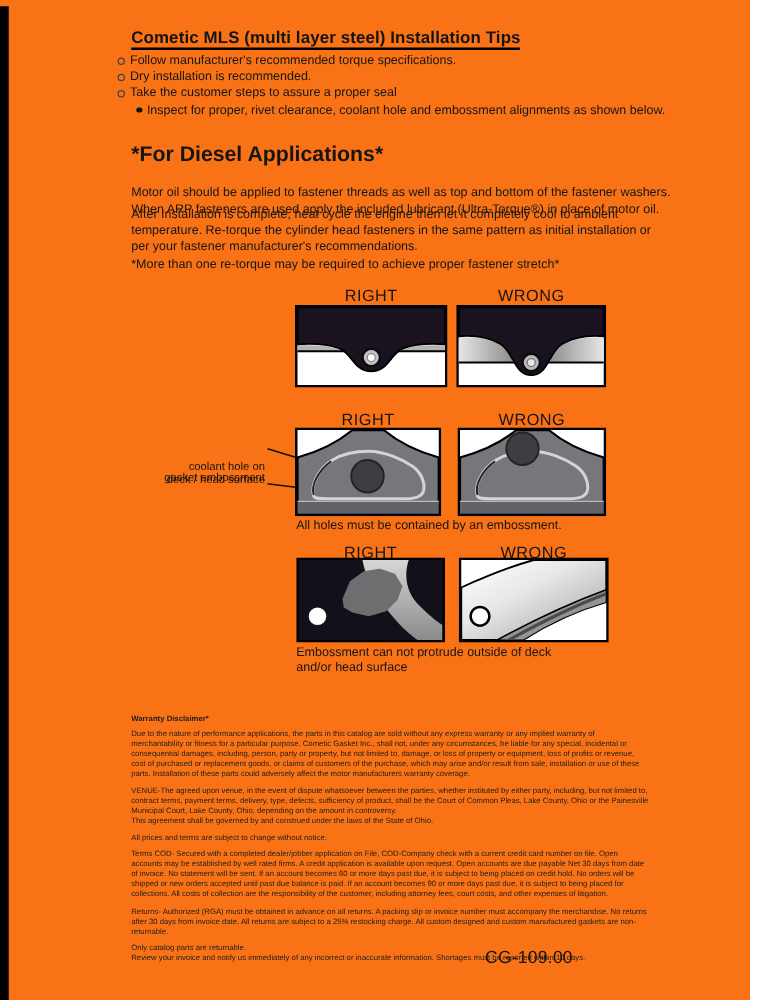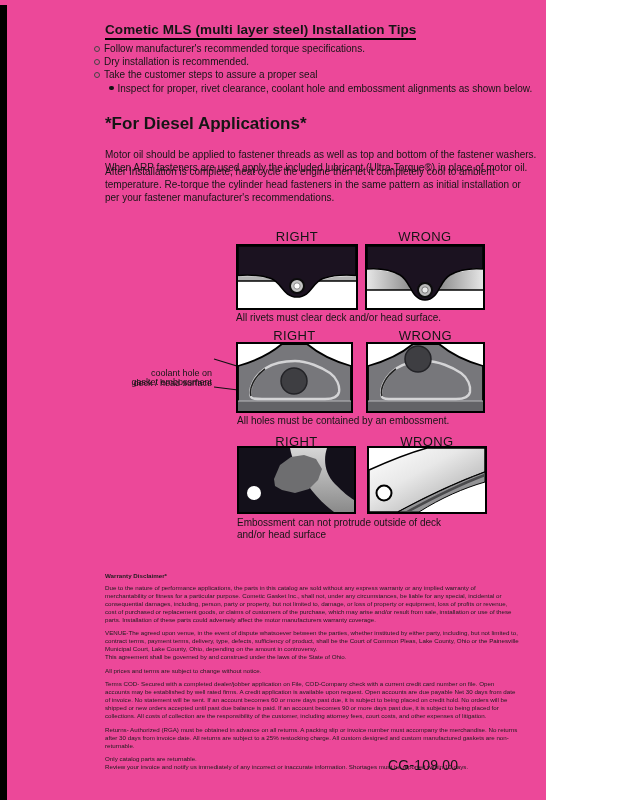--- a/index.html
+++ b/index.html
@@ -1,17 +1,17 @@
 <!DOCTYPE html>
 <html><head>
 <meta charset="utf-8">
 <style>
   html,body { margin:0; padding:0; background:#fff; }
   .page {
-    position:relative; width:546px; height:800px; background:#ec4899;
+    position:relative; width:600px; height:800px; background:#f97316;
     font-family:"Liberation Sans","DejaVu Sans",sans-serif; color:#151515;
     overflow:hidden;
   }
   .left-edge { position:absolute; left:0; top:5px; width:7px; height:795px; background:#000; }
 
   .title {
     position:absolute; left:105px; top:22px; font-size:13.5px; font-weight:bold;
     border-bottom:2px solid #000; padding-bottom:1px; letter-spacing:.1px; white-space:nowrap;
   }
 
@@ -60,20 +60,21 @@
     </div>
     <div class="bullet-row">
       <span class="marker2"></span>
       <span>Inspect for proper, rivet clearance, coolant hole and embossment alignments as shown below.</span>
     </div>
   </div>
 
   <div class="diesel-heading">*For Diesel Applications*</div>
   <div class="para" id="para1">Motor oil should be applied to fastener threads as well as top and bottom of the fastener washers. When ARP fasteners are used apply the included lubricant (Ultra-Torque®) in place of motor oil.</div>
   <div class="para" id="para2">After Installation is complete, heat cycle the engine then let it completely cool to ambient temperature. Re-torque the cylinder head fasteners in the same pattern as initial installation or per your fastener manufacturer's recommendations.</div>
+  <div class="para" id="note">*More than one re-torque may be required to achieve proper fastener stretch*</div>
 
   <div class="fig-label" style="left:236px;top:229px;width:122px;">RIGHT</div>
   <div class="fig-label" style="left:365px;top:229px;width:120px;">WRONG</div>
 
   <svg class="fig-svg" style="left:236px;top:244px;" width="122" height="66" viewBox="0 0 122 66">
     <rect x="1" y="1" width="120" height="64" fill="#ffffff" stroke="#000" stroke-width="2"></rect>
     <path d="M2,37 L2,32.5 C14,31.5 26,32.5 36,35.5 L38,37 Z" fill="#b4b4b4"></path>
     <path d="M120,37 L120,32.5 C108,31.5 96,32.5 86,35.5 L84,37 Z" fill="#b4b4b4"></path>
     <line x1="2" y1="37" x2="120" y2="37" stroke="#000" stroke-width="1.5"></line>
     <path d="M2,2 L120,2 L120,31.5 C107,30.5 96,31.5 87,34.5 C76,38.5 75,53 61,53 C47,53 46,38.5 35,34.5 C26,31.5 15,30.5 2,31.5 Z" fill="#1b1220" stroke="#000" stroke-width="1.5"></path>
@@ -94,21 +95,20 @@
     </defs>
     <rect x="1" y="1" width="118" height="64" fill="#ffffff" stroke="#000" stroke-width="2"></rect>
     <path d="M2,46 L2,26 C14,25 27,27.5 36,32 C41,34.5 44,40 45,46 Z" fill="url(#gw1)"></path>
     <path d="M118,46 L118,26 C106,25 93,27.5 84,32 C79,34.5 76,40 75,46 Z" fill="url(#gw2)"></path>
     <line x1="2" y1="46" x2="118" y2="46" stroke="#000" stroke-width="1.5"></line>
     <path d="M2,2 L118,2 L118,25 C106,24 94,26 85,31 C74,37 74,56 60,56 C46,56 46,37 35,31 C26,26 14,24 2,25 Z" fill="#1b1220" stroke="#000" stroke-width="1.5"></path>
     <circle cx="60" cy="46" r="7" fill="#b9b9b9" stroke="#0c0c0c" stroke-width="2"></circle>
     <circle cx="60" cy="46" r="3.2" fill="#e8e8e8" stroke="#777" stroke-width="1"></circle>
   </svg>
 
-  <div class="fig-caption" style="left:236px;top:312px;">All rivets must clear deck and/or head surface.</div>
 
   <div class="fig-label" style="left:236px;top:328px;width:117px;">RIGHT</div>
   <div class="fig-label" style="left:366px;top:328px;width:119px;">WRONG</div>
 
   <div class="callout" id="callout1" style="white-space:pre-line;">coolant hole on
 deck / head surface</div>
   <div class="callout" id="callout2">gasket embossment</div>
 
   <svg class="fig-svg" style="left:206px;top:350px;" width="90" height="48" viewBox="0 0 90 48">
     <line x1="8" y1="9" x2="77" y2="30" stroke="#111" stroke-width="1.2"></line>

